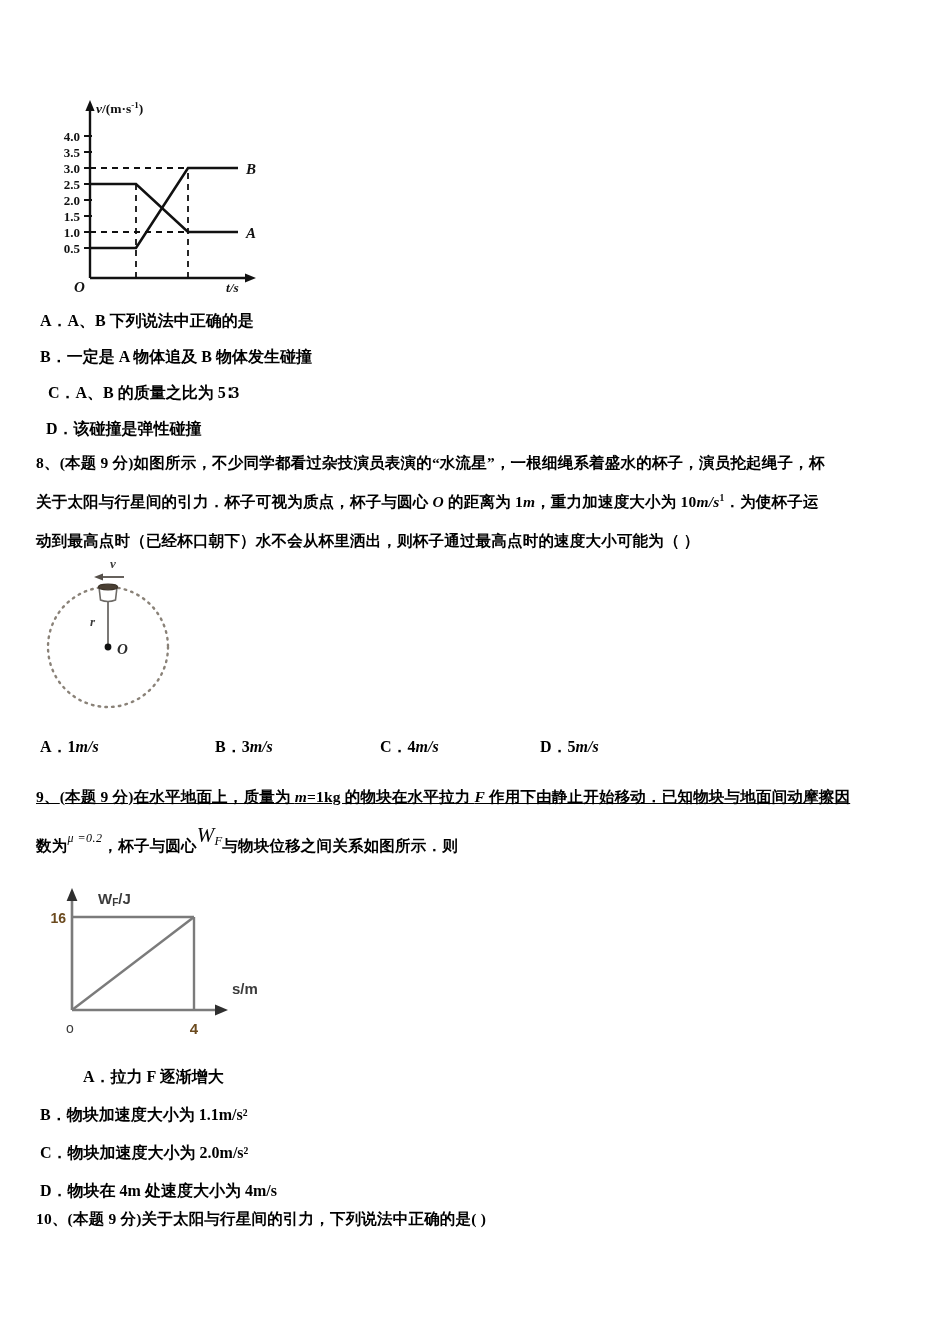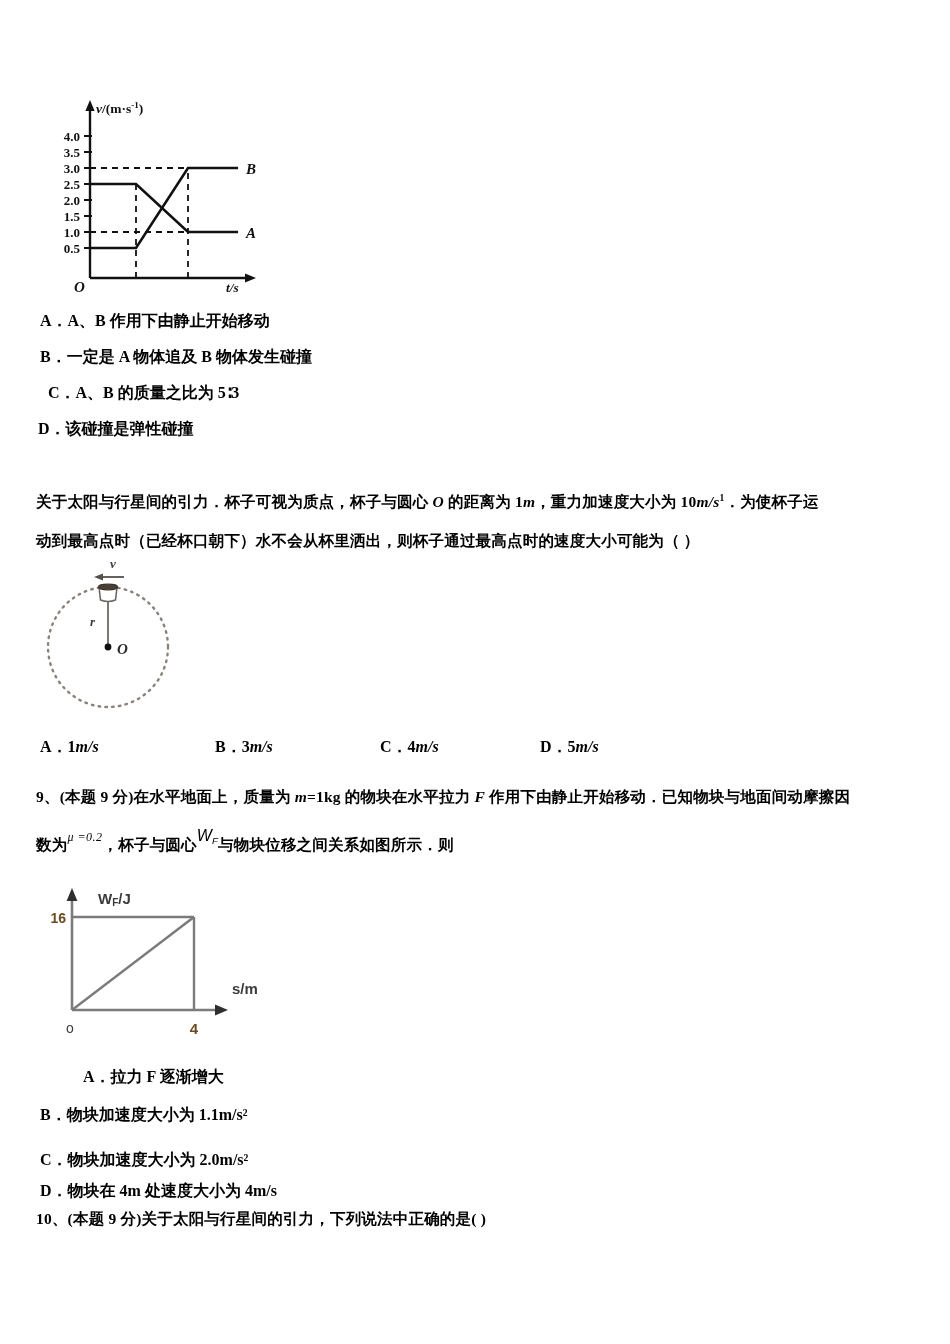--- a/index.html
+++ b/index.html
@@ -47,24 +47,24 @@
   .eqimg {
     font-family: "Liberation Serif", serif;
     font-style: italic;
     font-weight: 400;
     font-size: 12px;
     position: relative;
     top: -9px;
     letter-spacing: 0.5px;
   }
   .eqimg-sub {
-    font-family: Liberation Sans, sans-serif;
+    font-family: Liberation Serif, serif;
     font-style: italic;
     font-weight: 400;
-    font-size: 16px;
+    font-size: 21px;
     position: relative;
     top: -9px;
   }
   .eqimg-sub sub {
     font-size: 0.6em;
     vertical-align: baseline;
     position: relative;
     top: 3px;
   }
 
@@ -152,32 +152,35 @@
       </text>
       <text class="fig-label" x="186" y="200" font-size="13.5" fill="#111" font-weight="bold" font-style="italic">t/s</text>
       <text class="fig-label" x="34" y="200" font-size="15" fill="#111" font-weight="bold" font-style="italic">O</text>
 
       <text class="fig-label" x="206" y="82" font-size="15" fill="#111" font-weight="bold" font-style="italic">B</text>
       <text class="fig-label" x="206" y="146" font-size="15" fill="#111" font-weight="bold" font-style="italic">A</text>
     </svg>
   </div>
 
   <div class="opt" style="left:40px; top:311px;">
-    <span class="lbl">A．</span><span>A、B 作用下由静止开始移动</span>
+    <span class="lbl">A．</span><span>A、B 下列说法中正确的是</span>
   </div>
   <div class="opt" style="left:40px; top:347px;">
     <span class="lbl">B．</span><span>一定是 A 物体追及 B 物体发生碰撞</span>
   </div>
   <div class="opt" style="left:40px; top:383px;margin-left:8px;">
     <span class="lbl">C．</span><span>A、B 的质量之比为 5∶3</span>
   </div>
-  <div class="opt" style="left:38px; top:419px;">
+  <div class="opt" style="left:46px; top:419px;">
     <span class="lbl">D．</span><span>该碰撞是弹性碰撞</span>
   </div>
 
+  <div class="qtext" style="left:36px; top:443px;">
+    <span>8、</span><span>(本题 9 分)</span><span>如图所示，不少同学都看过杂技演员表演的“水流星”，一根细绳系着盛水的杯子，演员抡起绳子，杯</span>
+  </div>
   <div class="qtext" style="left:36px; top:482px;">
     <span>关于太阳与行星间的引力．杯子可视为质点，杯子与圆心 </span><span class="bi">O</span><span> 的距离为 1</span><span class="bi">m</span><span>，重力加速度大小为 10</span><span class="bi">m/s</span><sup>1</sup><span>．为使杯子运</span>
   </div>
   <div class="qtext" style="left:36px; top:521px;">
     <span>动到最高点时（已经杯口朝下）水不会从杯里洒出，则杯子通过最高点时的速度大小可能为（    ）</span>
   </div>
 
   <div id="fig-circle">
     <svg width="220" height="170" viewBox="0 0 220 170">
 
@@ -206,21 +209,21 @@
   <div class="opt" style="left:215px; top:737px;">
     <span class="lbl">B．</span><span>3</span><span class="ital">m/s</span>
   </div>
   <div class="opt" style="left:380px; top:737px;">
     <span class="lbl">C．</span><span>4</span><span class="ital">m/s</span>
   </div>
   <div class="opt" style="left:540px; top:737px;">
     <span class="lbl">D．</span><span>5</span><span class="ital">m/s</span>
   </div>
 
-  <div class="qtext" style="left:36px; top:777px;">
+  <div class="qtext" style="left:36px; top:777px;text-decoration:underline;">
     <span>9、</span><span>(本题 9 分)</span><span>在水平地面上，质量为 </span><span class="bi">m</span><span>=1kg 的物块在水平拉力 </span><span class="bi">F</span><span> 作用下由静止开始移动．已知物块与地面间动摩擦因</span>
   </div>
   <div class="qtext" style="left:36px; top:825px;">
     <span>数为</span><span class="eqimg">μ =0.2</span><span>，杯子与圆心</span><span class="eqimg-sub"><span>W</span><sub>F</sub></span><span>与物块位移之间关系如图所示．则</span>
   </div>
 
   <div id="fig-ws">
     <svg width="280" height="160" viewBox="0 0 280 160">
 
       <line x1="36" y1="128" x2="36" y2="16" stroke="#7b7b7b" stroke-width="2.6"></line>
@@ -242,21 +245,21 @@
       <text class="fig-label-sans" x="196" y="112" font-size="15" fill="#3b3b3b" font-weight="600">s/m</text>
     </svg>
   </div>
 
   <div class="opt" style="left:40px; top:1067px;margin-left:43px;">
     <span class="lbl">A．</span><span>拉力 F 逐渐增大</span>
   </div>
   <div class="opt" style="left:40px; top:1105px;">
     <span class="lbl">B．</span><span>物块加速度大小为 1.1m/s²</span>
   </div>
-  <div class="opt" style="left:40px; top:1143px;margin-top:7px;">
+  <div class="opt" style="left:40px; top:1143px;">
     <span class="lbl">C．</span><span>物块加速度大小为 2.0m/s²</span>
   </div>
   <div class="opt" style="left:40px; top:1181px;">
     <span class="lbl">D．</span><span>物块在 4m 处速度大小为 4m/s</span>
   </div>
 
   <div class="qtext" style="left:36px; top:1199px;">
     <span>10、</span><span>(本题 9 分)</span><span>关于太阳与行星间的引力，下列说法中正确的是(     )</span>
   </div>
 

